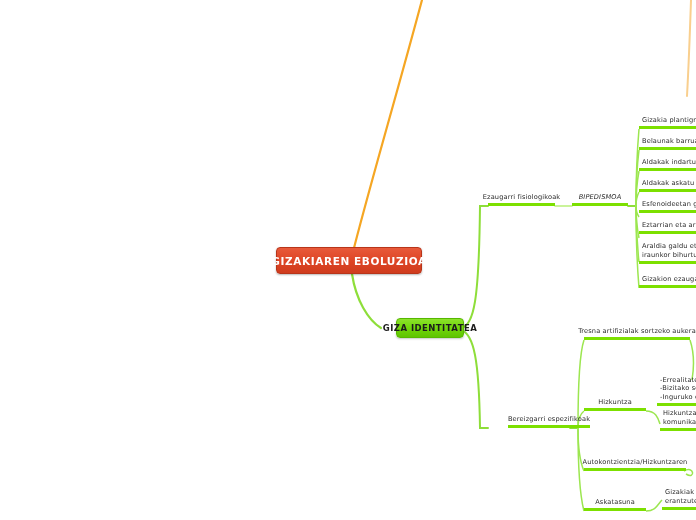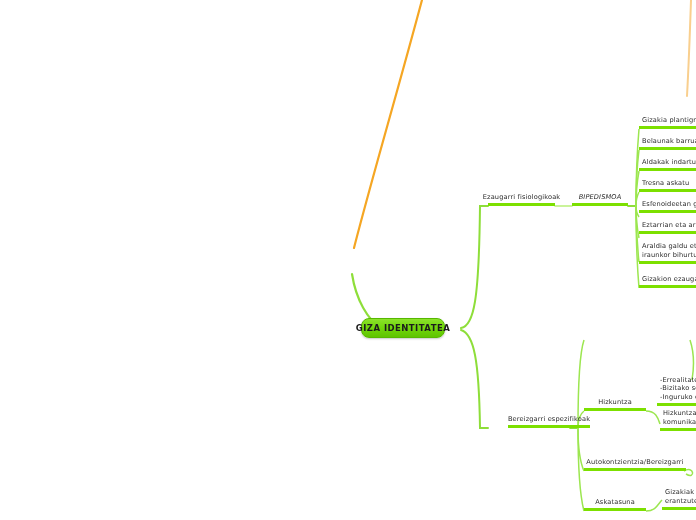--- a/index.html
+++ b/index.html
@@ -99,22 +99,25 @@
 
     <path d="M 690 340 C 694 352 694 368 692 380" fill="none" stroke="#9ce650" stroke-width="1.5"></path>
 
     <path d="M 646 411 C 656 411 658 418 660 424" fill="none" stroke="#9ce650" stroke-width="1.5"></path>
 
     <path d="M 684 471 C 694 465 696 480 686 474" fill="none" stroke="#9ce650" stroke-width="1.5"></path>
 
     <path d="M 646 511 C 656 511 658 504 662 500" fill="none" stroke="#9ce650" stroke-width="1.5"></path>
   </svg>
 
+  <div class="node-root" style="left:276px;top:247px;width:146px;height:27px;">
+    <span>GIZAKIAREN EBOLUZIOA</span>
+  </div>
 
-  <div class="node-green" style="left:361px;top:318px;width:84px;height:20px;border-radius:8px;">
+  <div class="node-green" style="left:396px;top:318px;width:68px;height:20px;">
     <span>GIZA IDENTITATEA</span>
   </div>
 
   <div class="topic" style="left:488px;top:192px;width:67px;height:14px;">
     <span>Ezaugarri fisiologikoak</span>
   </div>
 
   <div class="topic" style="left:508px;top:414px;width:82px;height:14px;">
     <span>Bereizgarri espezifikoak</span>
   </div>
@@ -126,41 +129,44 @@
   <div class="topic left" style="left:639px;top:115px;width:86px;height:14px;">
     <span>Gizakia plantigrado</span>
   </div>
   <div class="topic left" style="left:639px;top:136px;width:86px;height:14px;">
     <span>Belaunak barrualde</span>
   </div>
   <div class="topic left" style="left:639px;top:157px;width:86px;height:14px;">
     <span>Aldakak indartu</span>
   </div>
   <div class="topic left" style="left:639px;top:178px;width:86px;height:14px;">
-    <span>Tresna askatu</span>
+    <span>Aldakak askatu</span>
   </div>
   <div class="topic left" style="left:639px;top:199px;width:86px;height:14px;">
     <span>Esfenoideetan garu</span>
   </div>
   <div class="topic left" style="left:639px;top:220px;width:86px;height:14px;">
     <span>Eztarrian eta arnas</span>
   </div>
   <div class="topic left multiline" style="left:639px;top:242px;width:86px;height:22px;">
     <span>Araldia galdu eta s
 iraunkor bihurtu</span>
   </div>
   <div class="topic left" style="left:639px;top:274px;width:86px;height:14px;">
     <span>Gizakion ezaugarri</span>
   </div>
 
+  <div class="topic" style="left:584px;top:326px;width:106px;height:14px;">
+    <span>Tresna artifizialak sortzeko aukera</span>
+  </div>
   <div class="topic" style="left:584px;top:397px;width:62px;height:14px;">
     <span>Hizkuntza</span>
   </div>
   <div class="topic" style="left:584px;top:457px;width:102px;height:14px;">
-    <span>Autokontzientzia/Bereizgarri</span>
+    <span>Autokontzientzia/Hizkuntzaren</span>
   </div>
   <div class="topic" style="left:584px;top:497px;width:62px;height:14px;">
     <span>Askatasuna</span>
   </div>
 
   <div class="topic left multiline" style="left:657px;top:375px;width:82px;height:31px;">
     <span>-Errealitateko esperi
 -Bizitako sentsazioen
 -Inguruko errealitate</span>
   </div>

